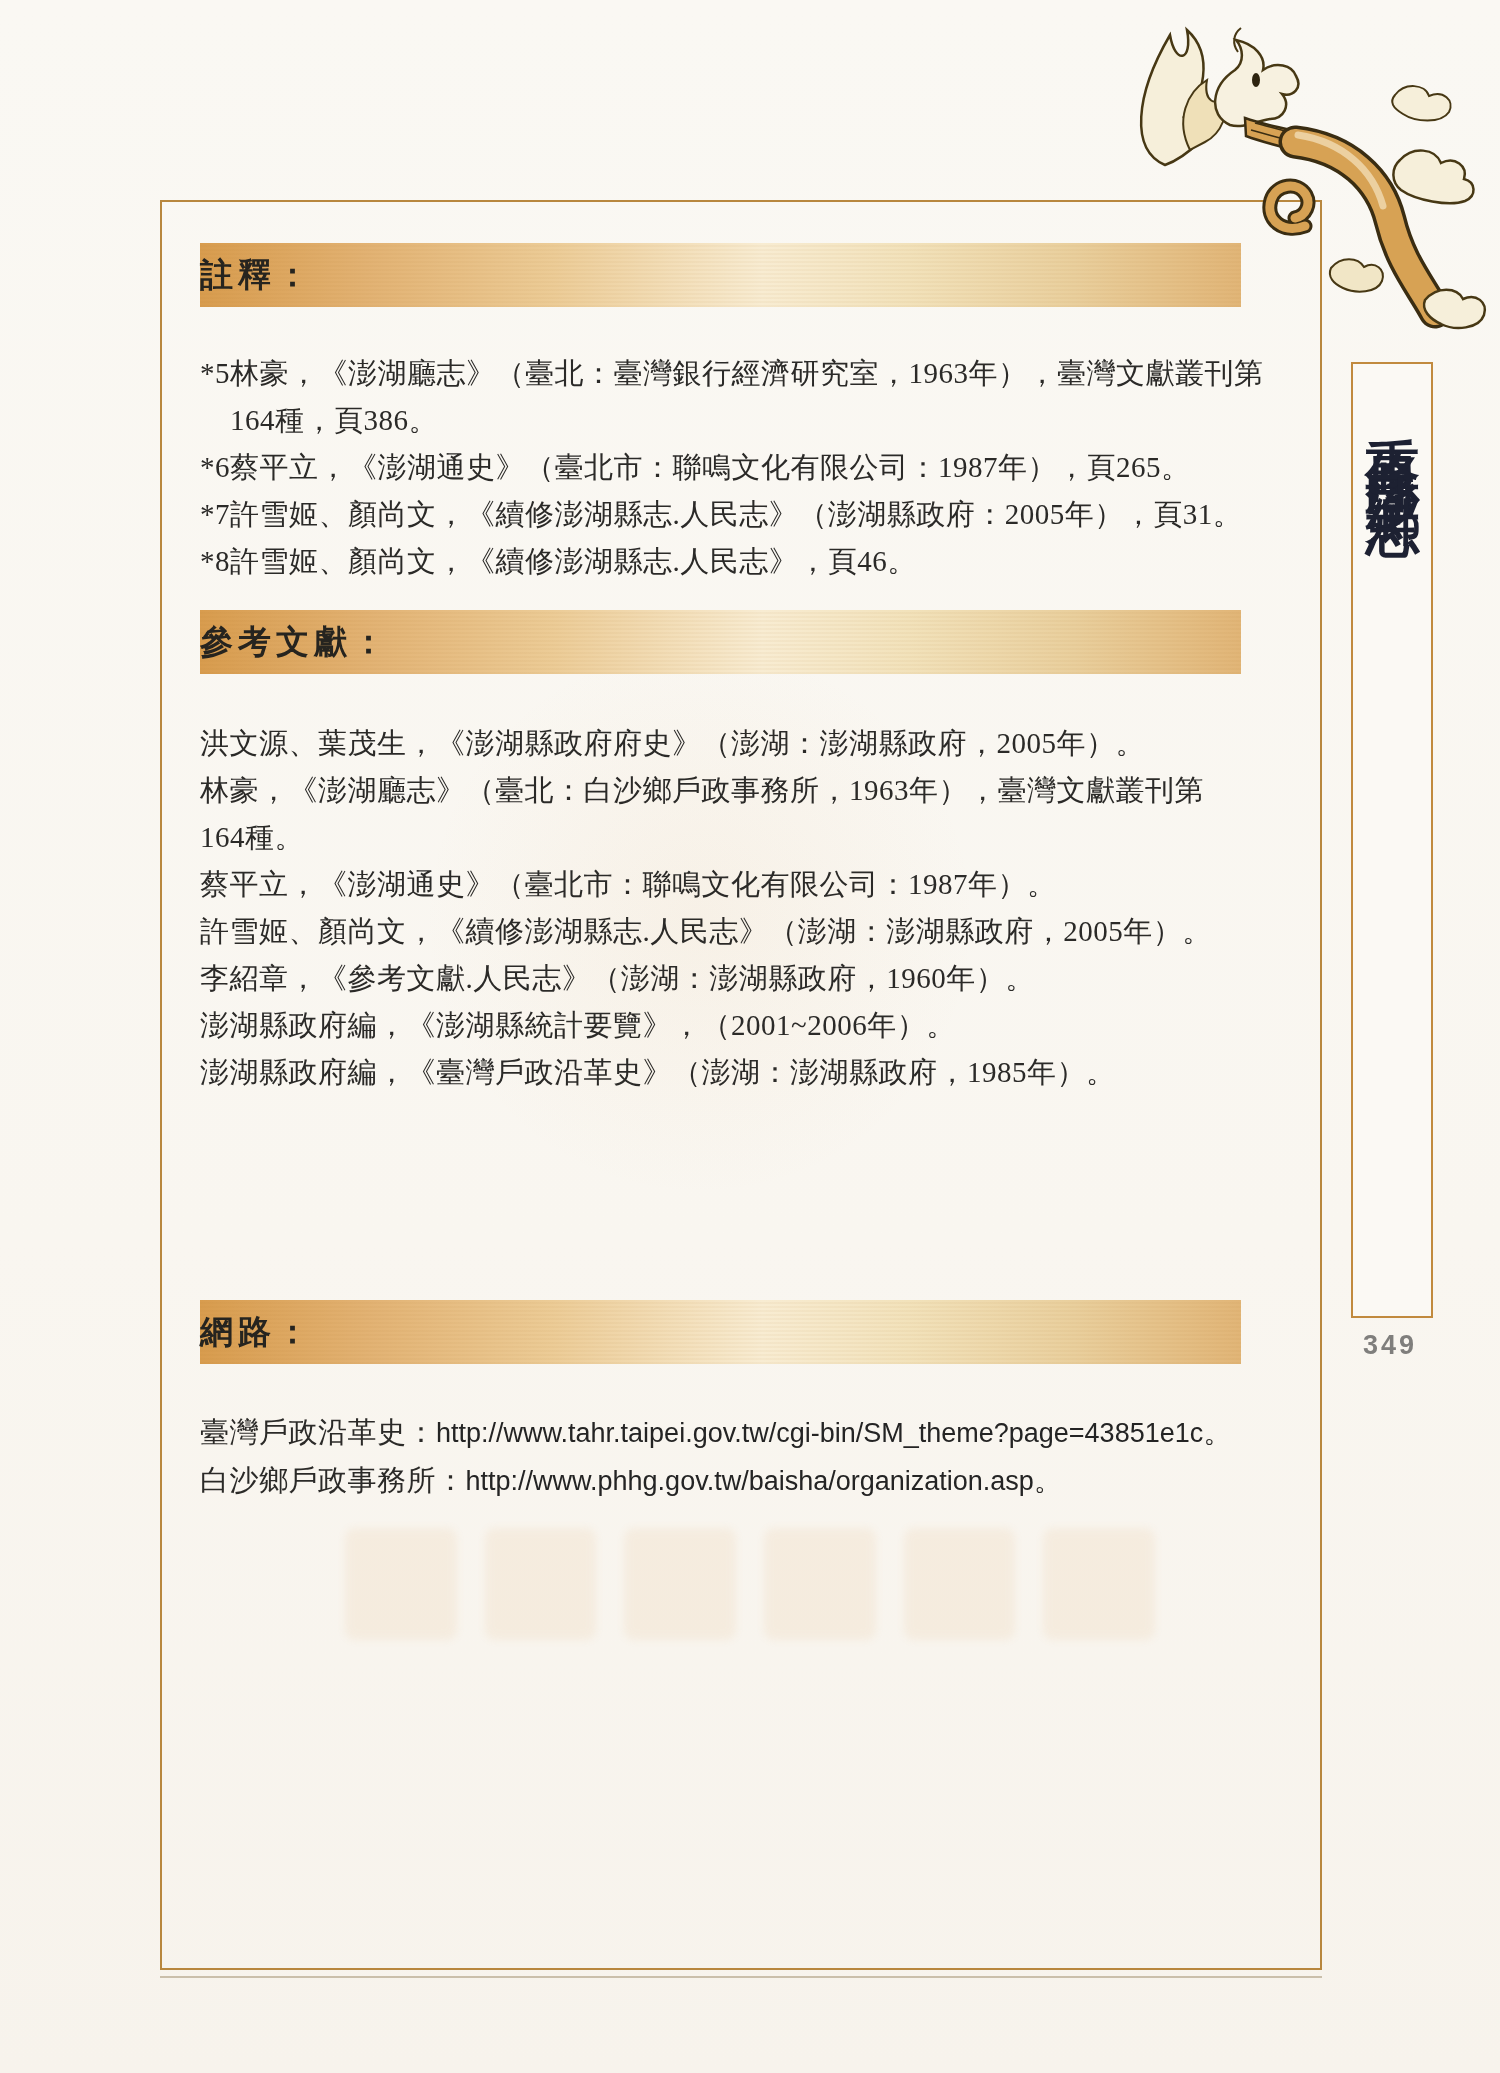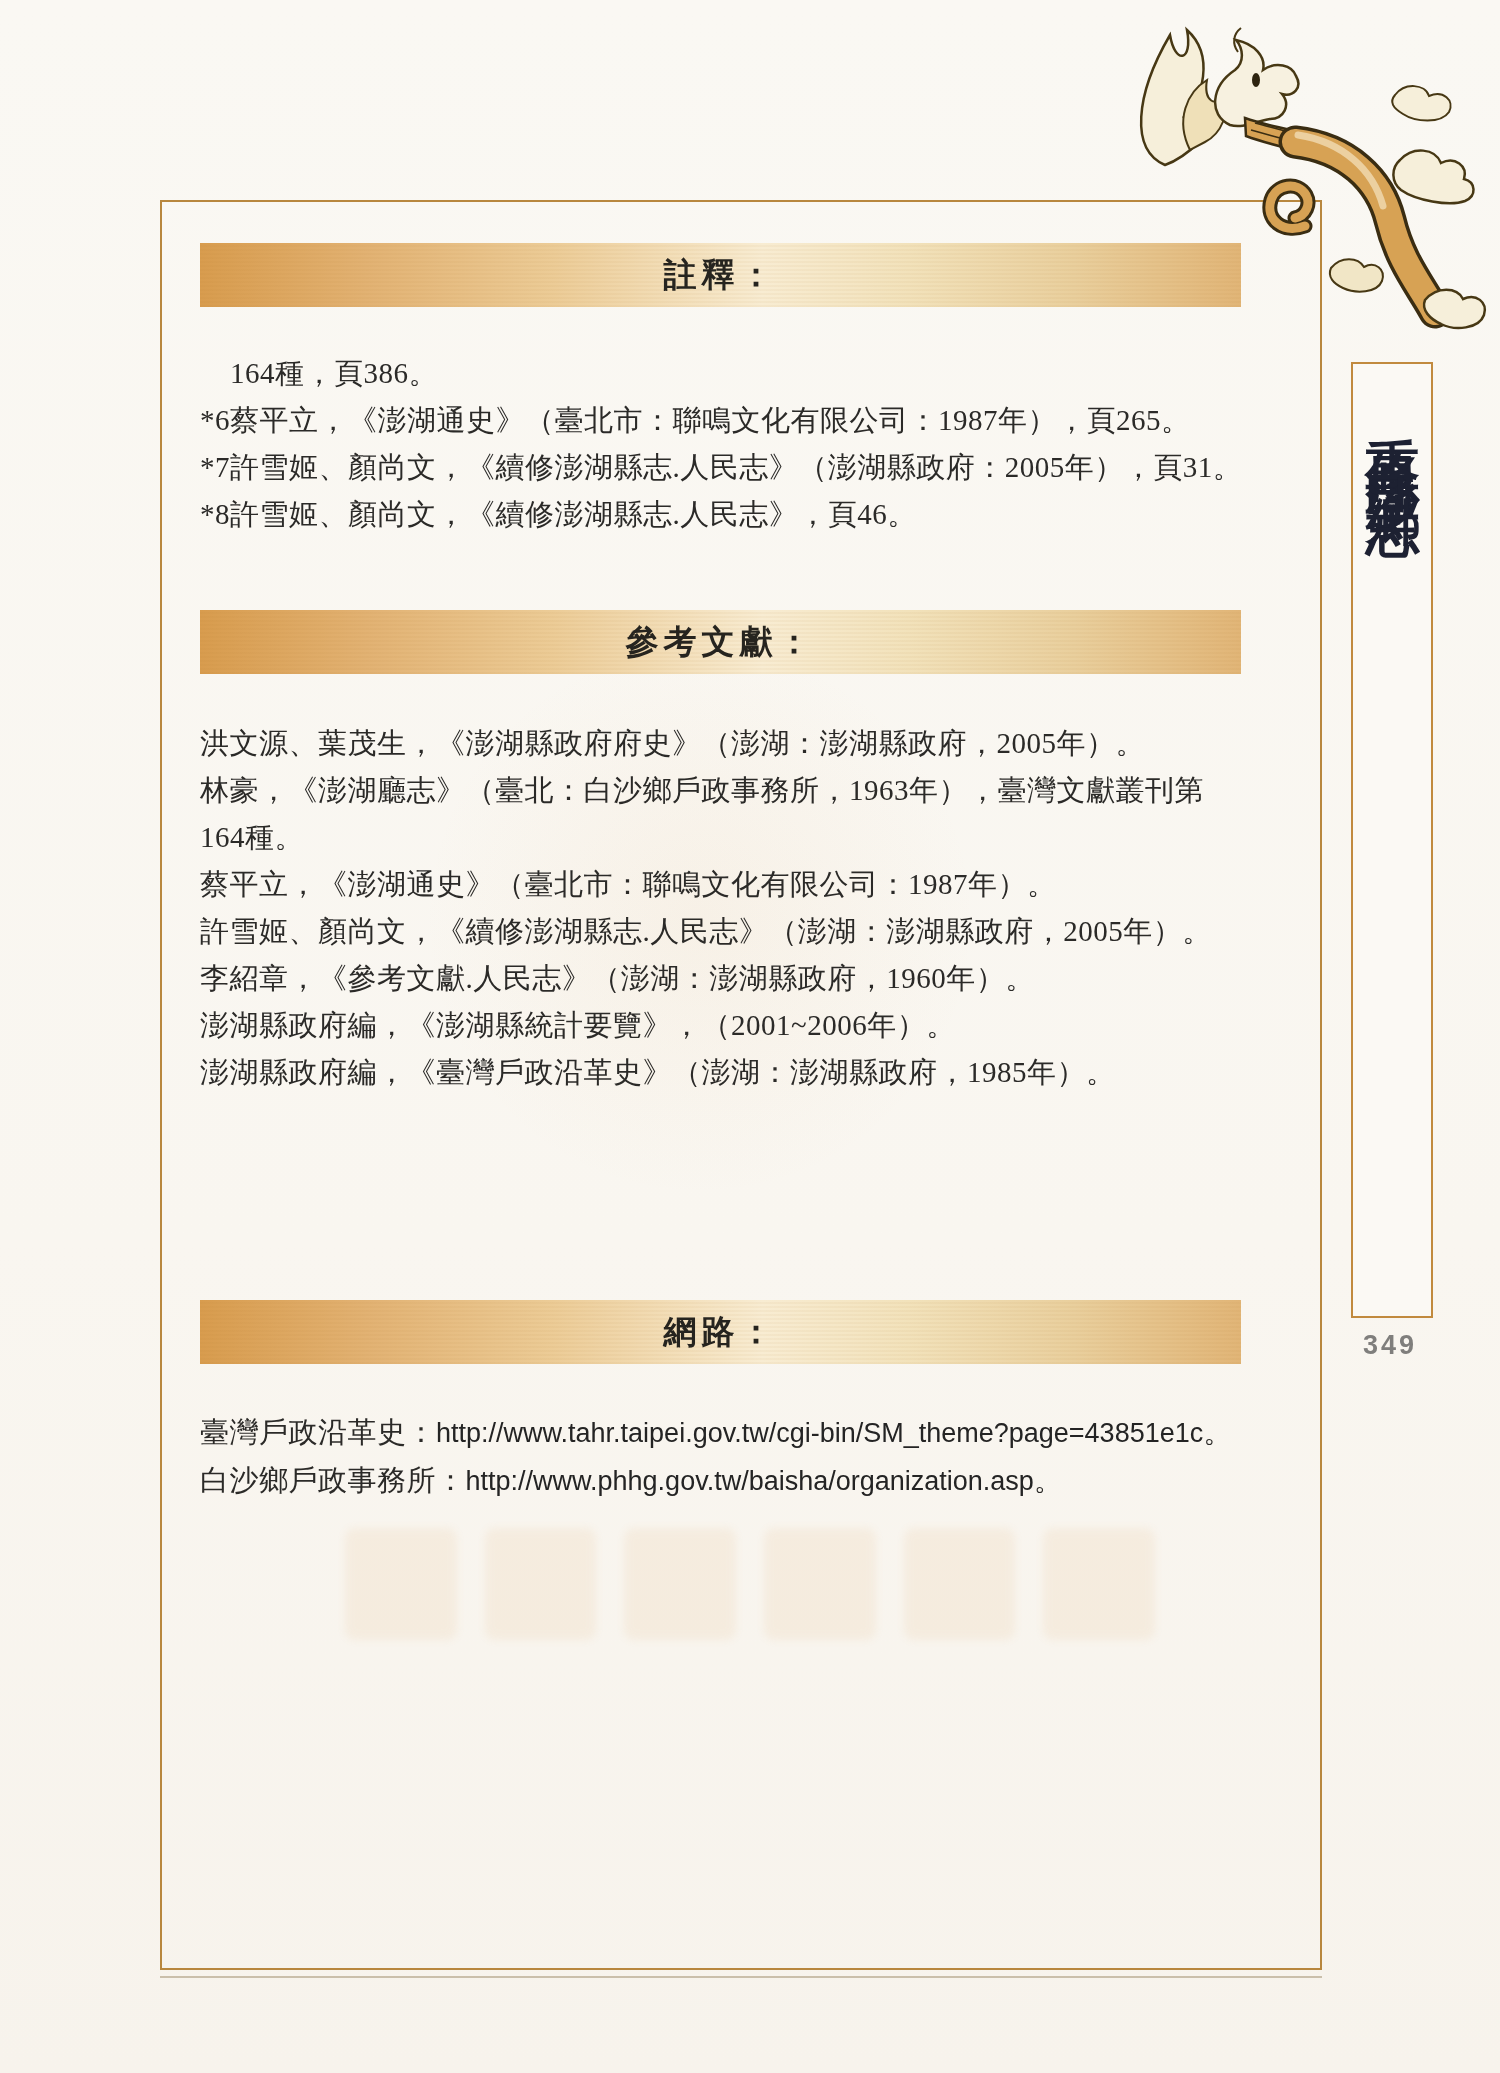--- a/index.html
+++ b/index.html
@@ -26,21 +26,21 @@
   
   .sec{position:absolute;left:200px;width:1045px;}
   .sec-notes{top:243px;}
   .sec-references{top:610px;}
   .sec-web{top:1280px;margin-top:20px;}
   .bar{
     height:64px;width:1041px;
     background:
       repeating-linear-gradient(0deg,rgba(170,115,40,.05) 0 2px,rgba(255,255,255,0) 2px 4px),
       linear-gradient(90deg,#d89c4e 0%,#e2b273 16%,#eccc97 34%,#f8ecd2 54%,#f2e2bb 68%,#e9cf9d 84%,#e1b577 100%);
-    display:flex;align-items:center;justify-content:center;
+    display:flex;align-items:center;
   }
   .bar-title{
     font-size:33px;font-weight:600;color:#26241f;letter-spacing:5px;
   }
   .lines{margin-top:0;}
   .sec-notes .lines{margin-top:43px;}
   .sec-references .lines{margin-top:46px;}
   .sec-web .lines{margin-top:52px;}
   .line{
     white-space:nowrap;height:47px;line-height:47px;
@@ -91,20 +91,21 @@
   <div class="ghost-big"></div>
 
   <div class="main-frame"></div>
   <div class="bottom-shadow-line"></div>
 
   <section class="sec sec-notes">
     <div class="bar">
       <span class="bar-title">註釋：</span>
     </div>
     <div class="lines">
+        <div class="line">*5林豪，《澎湖廳志》（臺北：臺灣銀行經濟研究室，1963年），臺灣文獻叢刊第</div>
         <div class="line indent">164種，頁386。</div>
         <div class="line">*6蔡平立，《澎湖通史》（臺北市：聯鳴文化有限公司：1987年），頁265。</div>
         <div class="line">*7許雪姬、顏尚文，《續修澎湖縣志.人民志》（澎湖縣政府：2005年），頁31。</div>
         <div class="line">*8許雪姬、顏尚文，《續修澎湖縣志.人民志》，頁46。</div>
       </div>
   </section>
 
   <section class="sec sec-references">
     <div class="bar">
       <span class="bar-title">參考文獻：</span>

